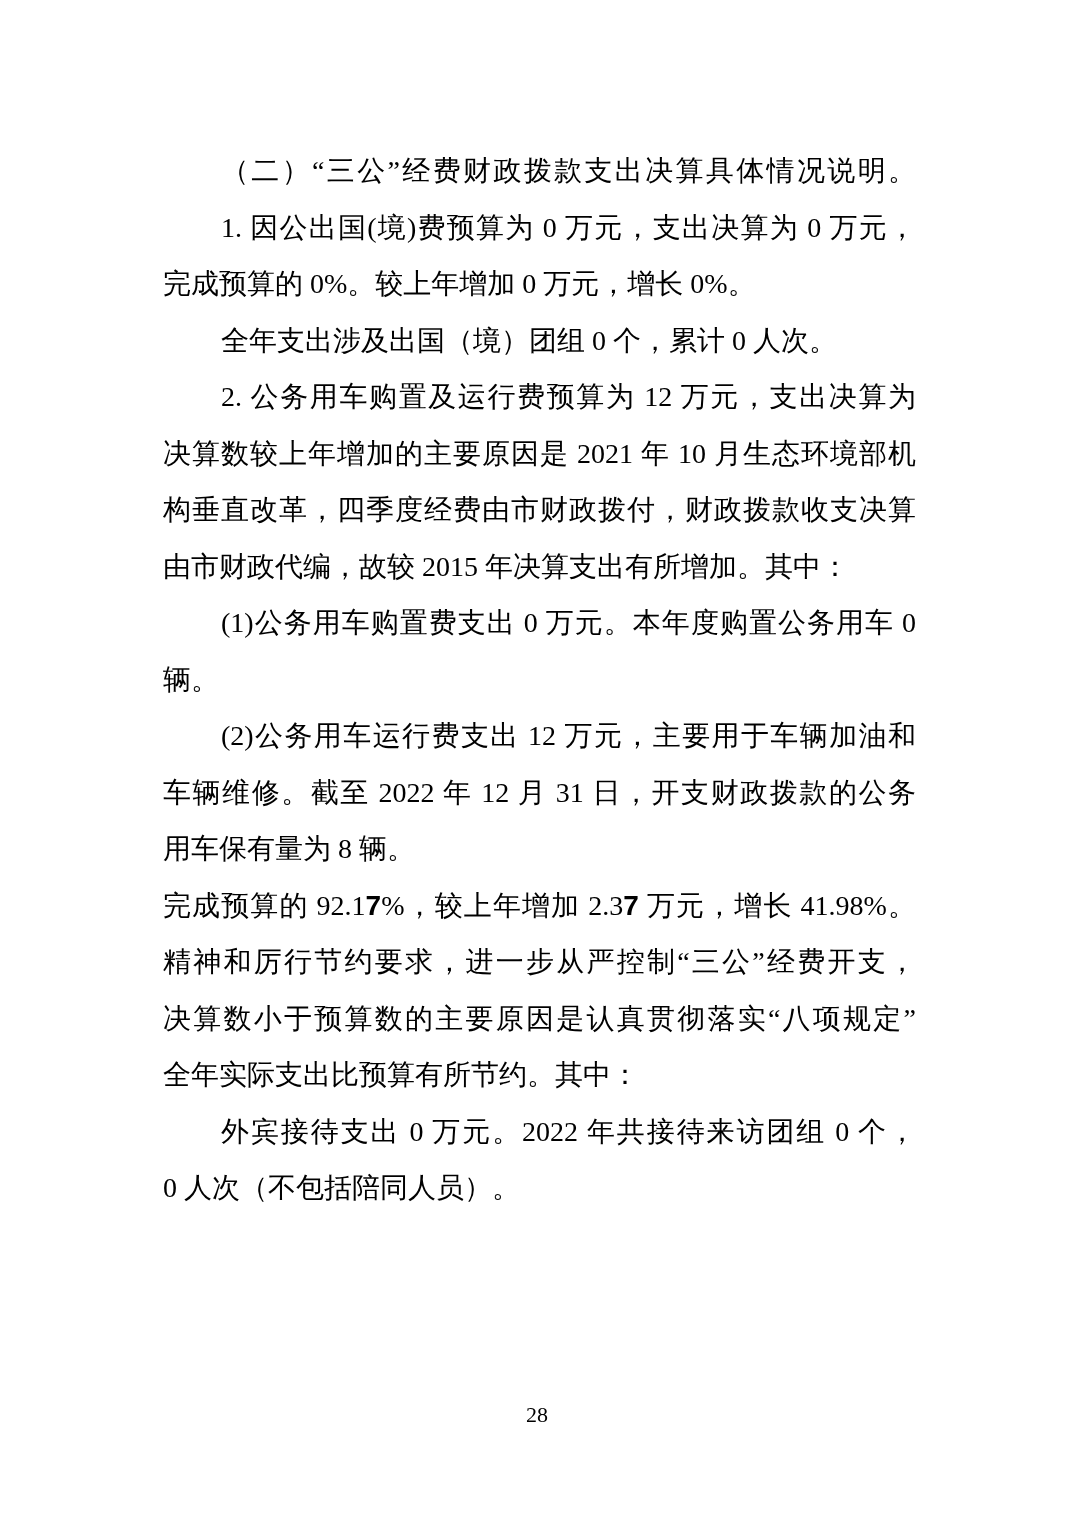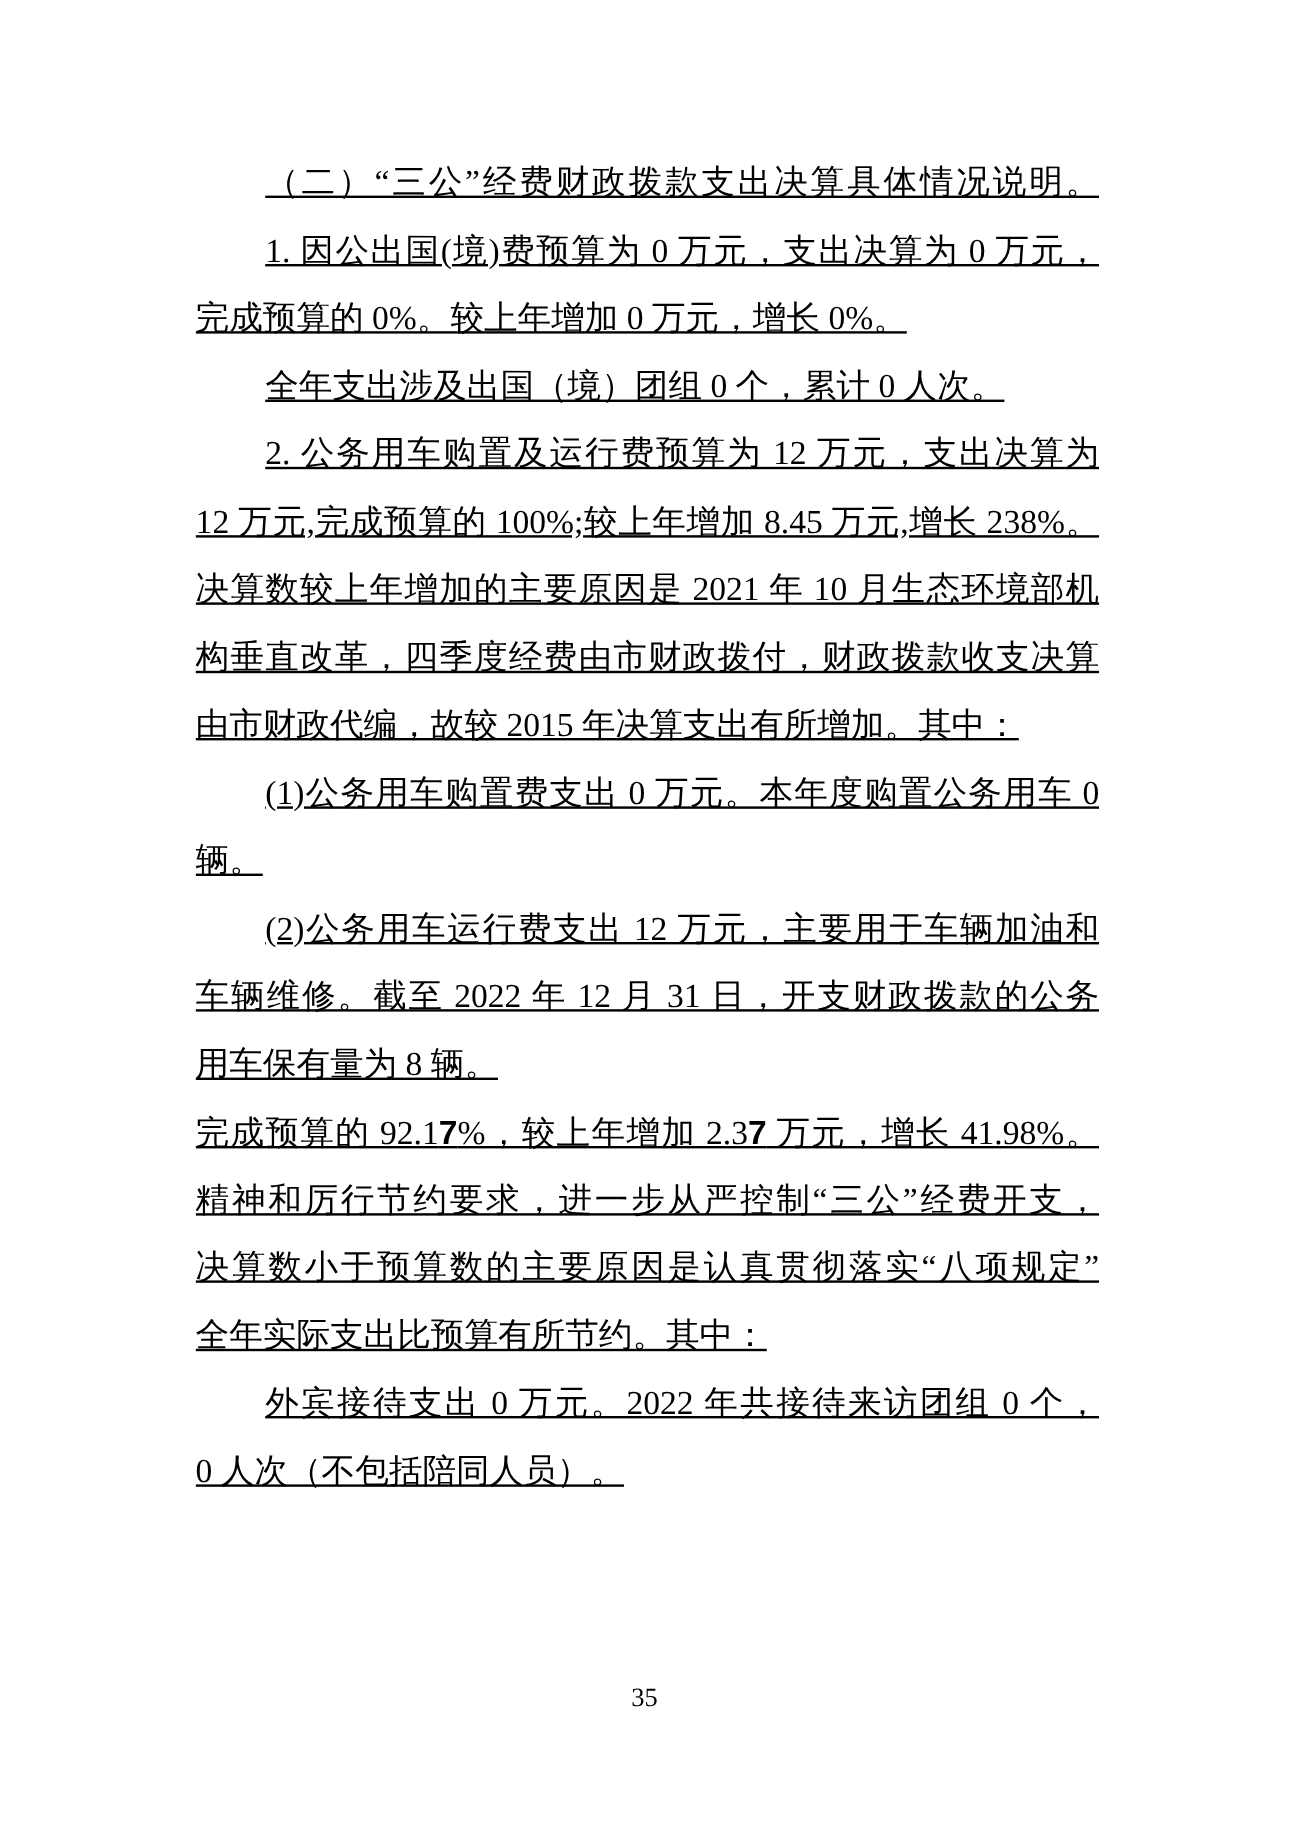--- a/index.html
+++ b/index.html
@@ -12,24 +12,23 @@
     width: 1074px;
     height: 1520px;
     background: #ffffff;
     overflow: hidden;
     font-family: "Liberation Serif", "DejaVu Serif", serif;
     color: #000000;
   }
   .content {
     position: absolute;
     left: 163px;
-    top: 125px;
+    top: 143px;
     width: 753px;
     font-size: 28px;
-    text-decoration: underline;
   }
   .line {
     height: 56.5px;
     line-height: 56.5px;
     overflow: hidden;
     text-align: justify;
     text-align-last: left;
     white-space: normal;
   }
   .line.fill {
@@ -60,30 +59,29 @@
 </head>
 <body>
 
 <div class="page">
   <main class="content" id="content">
       <div class="line indent fill"><span>（二）“三公”经费财政拨款支出决算具体情况说明。</span></div>
       <div class="line indent fill"><span>1. 因公出国(境)费预算为 0 万元，支出决算为 0 万元，</span></div>
       <div class="line"><span>完成预算的 0%。较上年增加 0 万元，增长 0%。</span></div>
       <div class="line indent"><span>全年支出涉及出国（境）团组 0 个，累计 0 人次。</span></div>
       <div class="line indent fill"><span>2. 公务用车购置及运行费预算为 12 万元，支出决算为</span></div>
-      <div class="line fill"><span>12 万元,完成预算的 100%;较上年增加 8.45 万元,增长 238%。</span></div>
       <div class="line fill"><span>决算数较上年增加的主要原因是 2021 年 10 月生态环境部机</span></div>
       <div class="line fill"><span>构垂直改革，四季度经费由市财政拨付，财政拨款收支决算</span></div>
       <div class="line"><span>由市财政代编，故较 2015 年决算支出有所增加。其中：</span></div>
       <div class="line indent fill"><span>(1)公务用车购置费支出 0 万元。本年度购置公务用车 0</span></div>
       <div class="line"><span>辆。</span></div>
       <div class="line indent fill"><span>(2)公务用车运行费支出 12 万元，主要用于车辆加油和</span></div>
       <div class="line fill"><span>车辆维修。截至 2022 年 12 月 31 日，开支财政拨款的公务</span></div>
       <div class="line"><span>用车保有量为 8 辆。</span></div>
       <div class="line fill"><span>完成预算的 92.1</span><span class="alt">7</span><span>%，较上年增加 2.3</span><span class="alt">7</span><span> 万元，增长 41.98%。</span></div>
       <div class="line fill"><span>精神和厉行节约要求，进一步从严控制“三公”经费开支，</span></div>
       <div class="line fill"><span>决算数小于预算数的主要原因是认真贯彻落实“八项规定”</span></div>
       <div class="line"><span>全年实际支出比预算有所节约。其中：</span></div>
       <div class="line indent fill"><span>外宾接待支出 0 万元。2022 年共接待来访团组 0 个，</span></div>
       <div class="line"><span>0 人次（不包括陪同人员）。</span></div>
     </main>
-  <footer class="page-footer">35</footer>
+  <footer class="page-footer">28</footer>
 </div>
 
 </body></html>

